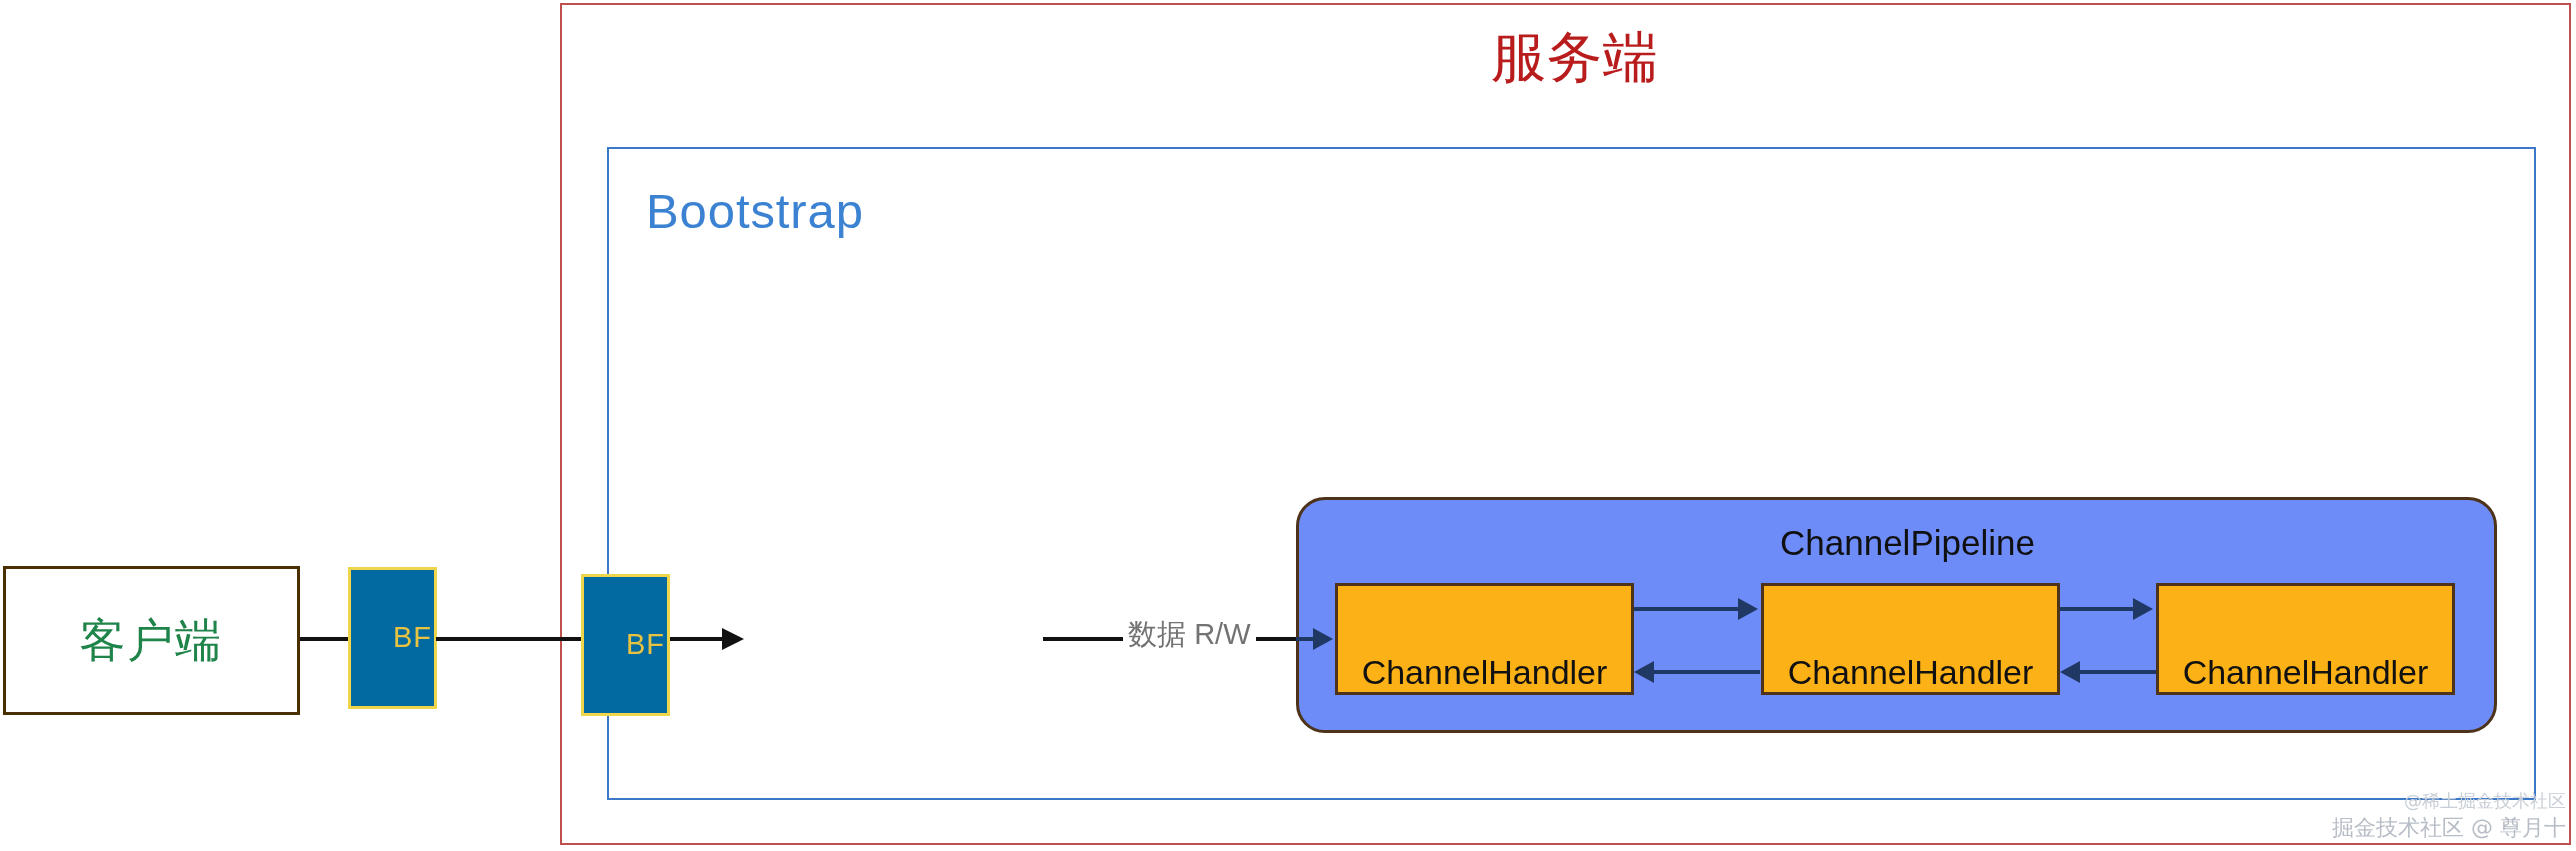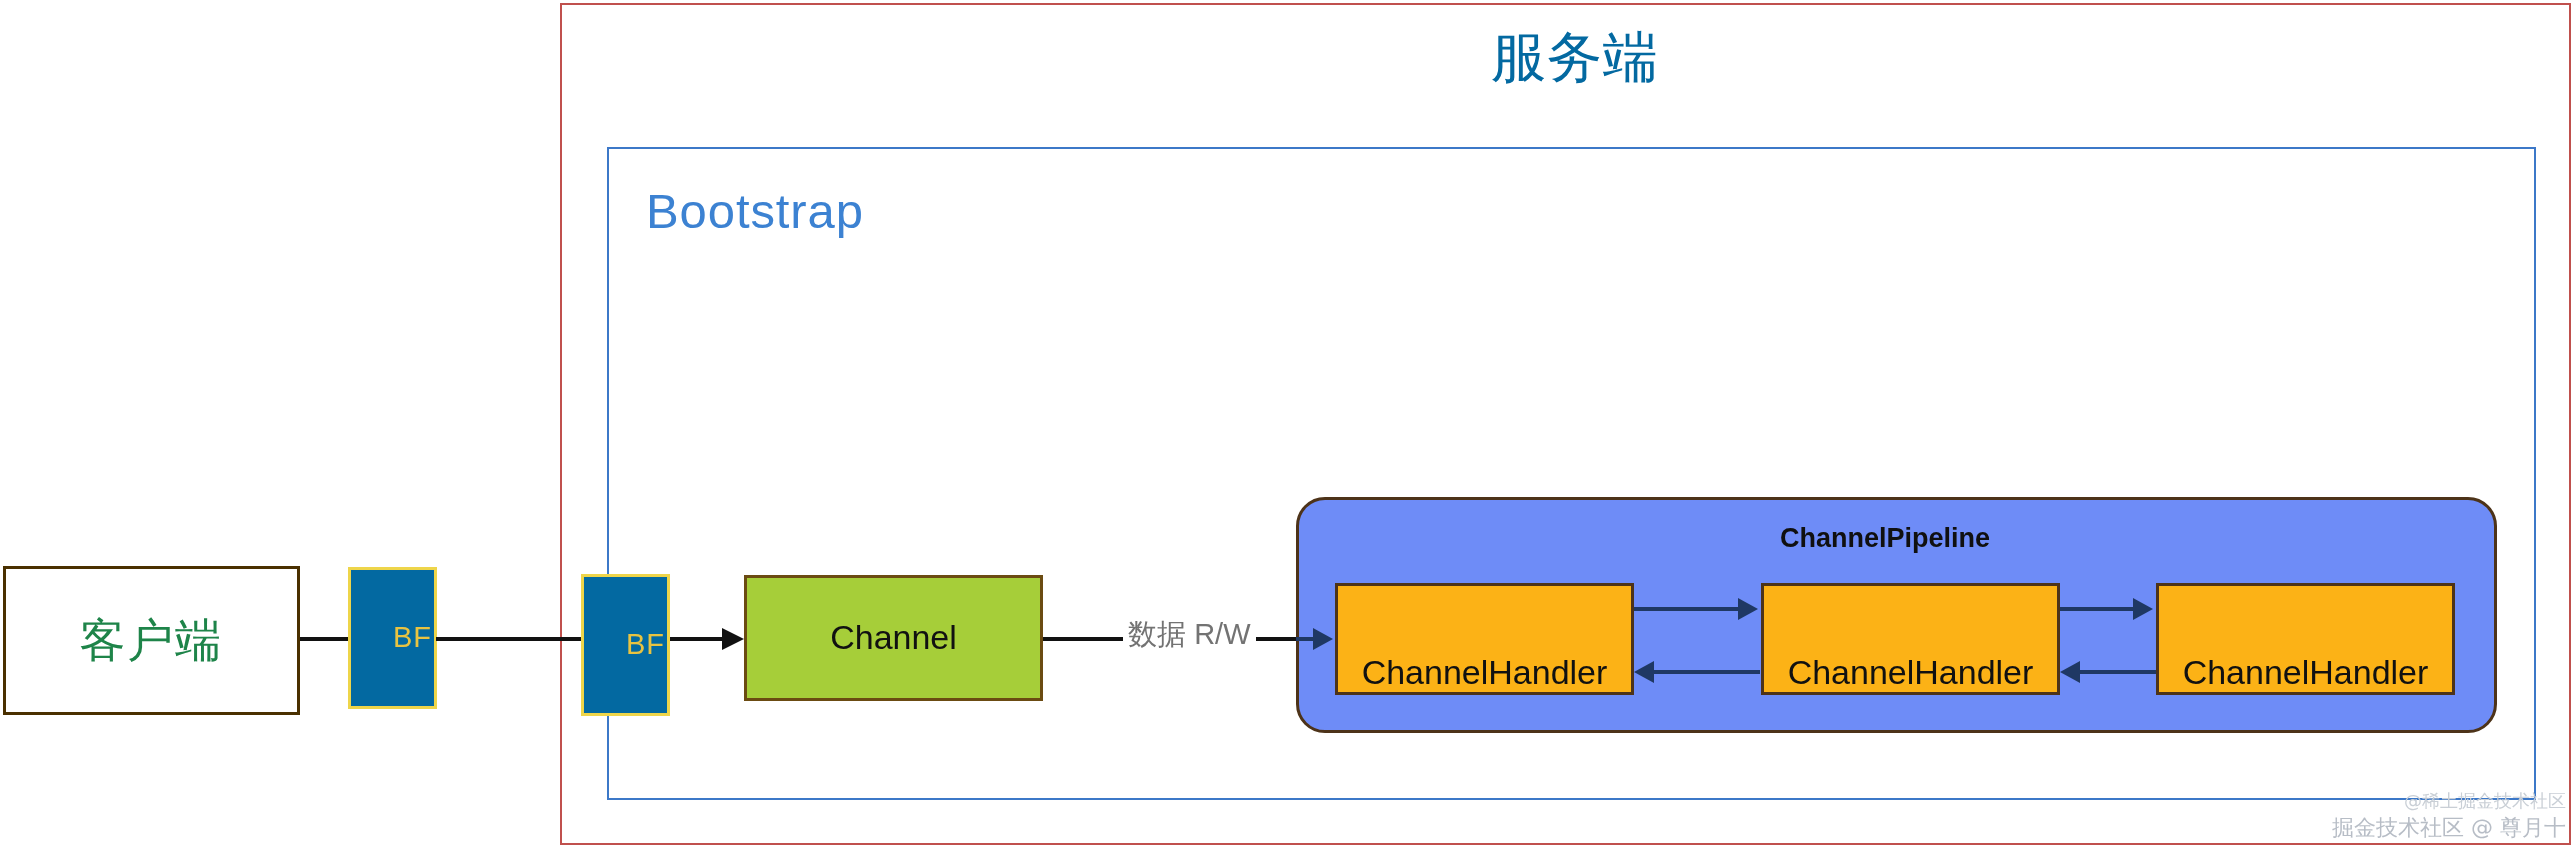--- a/index.html
+++ b/index.html
@@ -21,21 +21,21 @@
   #bootstrap-frame{
     left:607px;top:147px;width:1929px;height:653px;
     border:2.6px solid #3c78c8;
   }
   .frame-title{
     position:absolute;white-space:nowrap;
     font-weight:400;letter-spacing:0.9px;
   }
   #server-title{
     left:1491px;top:21px;
-    font-size:55px;color:#0369a1;
+    font-size:55px;color:#b91c1c;
     font-family:"DejaVu Sans","Liberation Sans",sans-serif;
   }
   #bootstrap-title{
     left:646px;top:183px;
     font-size:49px;color:#3c82d2;
   }
 
   
   .node{
     position:absolute;box-sizing:border-box;
@@ -68,21 +68,21 @@
 
   
   #pipeline-box{
     position:absolute;box-sizing:border-box;
     left:1296px;top:497px;width:1201px;height:236px;
     border:3.4px solid #4d3319;background:#6e8cf7;
     border-radius:29px;
   }
   #pipeline-title{
     position:absolute;left:1780px;top:523px;
-    font-size:27px;color:#101010;white-space:nowrap;font-weight:bold;
+    font-size:35px;color:#101010;white-space:nowrap;
   }
   .handler-box{
     border:3.4px solid #4d3319;background:#fcb216;
     top:583px;height:112px;width:299px;align-items:flex-end;
   }
   #handler-1{left:1335px;}
   #handler-2{left:1761px;}
   #handler-3{left:2156px;}
   .handler-label{font-size:34px;color:#111111;}
 
@@ -146,23 +146,20 @@
 
   <div class="hline" style="left:436px;top:637px;width:147px;"></div>
 
   <div class="node bf-box" id="bf-box-2">
     <span class="bf-label">BF</span>
   </div>
 
   <div class="hline" style="left:670px;top:637px;width:55px;"></div>
   <div class="arrow-head arrow-right-black" style="left:722px;top:628px;"></div>
 
-  <div class="node" id="channel-box">
-    <span id="channel-label">Channel</span>
-  </div>
 
   <div class="hline" style="left:1043px;top:637px;width:253px;"></div>
   <div id="data-rw-label">数据 R/W</div>
 
   <div id="pipeline-box"></div>
   <div id="pipeline-title">ChannelPipeline</div>
 
   <div class="hline-blue" style="left:1296px;top:637px;width:17px;"></div>
   <div class="arrow-head arrow-right-navy" style="left:1313px;top:628px;"></div>
 

